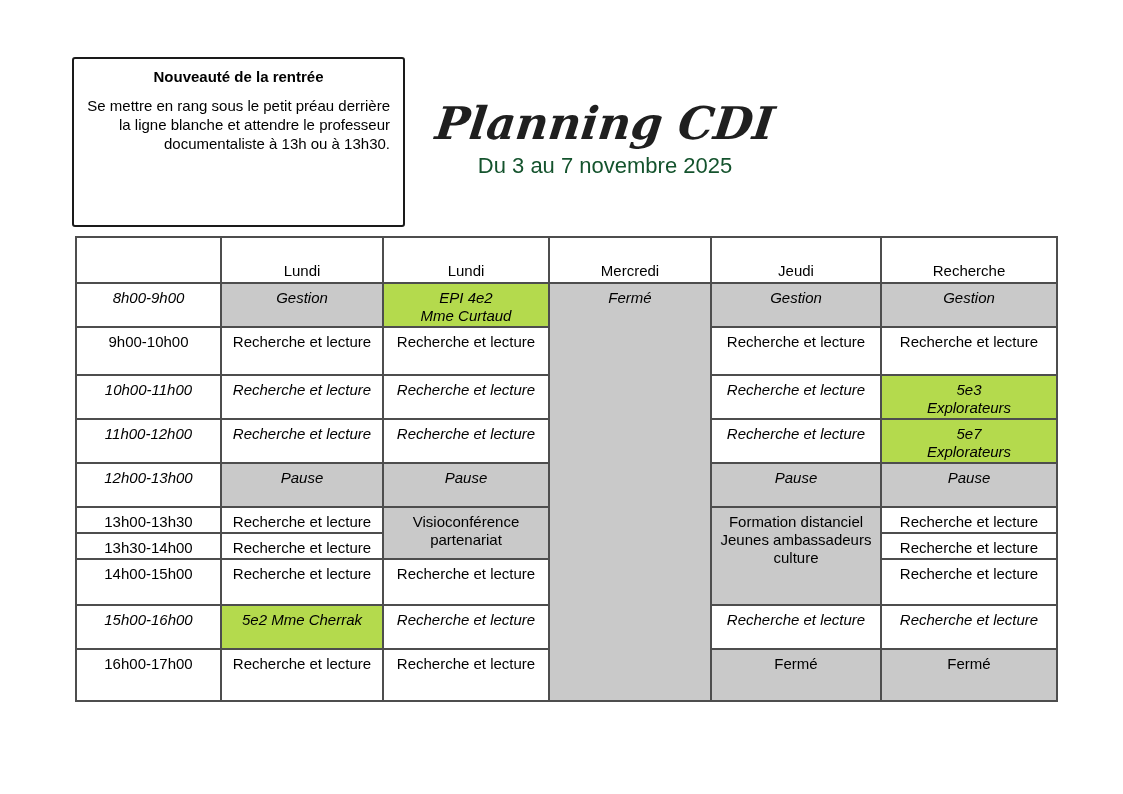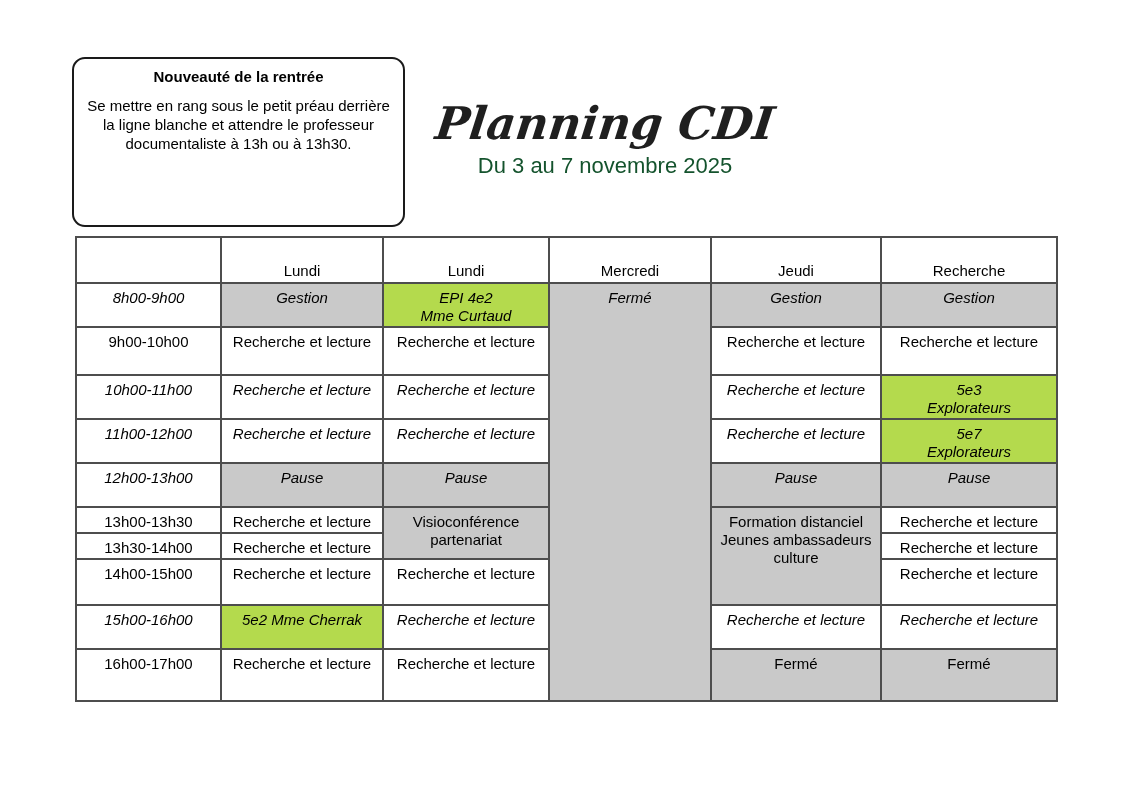--- a/index.html
+++ b/index.html
@@ -7,26 +7,26 @@
   html, body { margin:0; padding:0; }
   body {
     width:1123px; height:794px; background:#ffffff; position:relative;
     font-family:"Liberation Sans", sans-serif; color:#000; overflow:hidden;
   }
   .page { position:absolute; inset:0; }
 
   
   .notice {
     position:absolute; left:72px; top:57px; width:333px; height:170px;
-    border:2px solid #1a1a1a; border-radius:13px; background:#fff;
+    border:2px solid #1a1a1a; border-radius:3px; background:#fff;
     padding:8px 13px; text-align:center; font-size:15px; line-height:19px;
   }
   .notice-title { font-weight:bold; font-size:15px; margin:0 0 10px 0; }
   .notice p { margin:0 0 14px 0; }
-  .notice p:last-child { margin-bottom:17px; }
+  .notice p:last-child { margin-bottom:17px;text-align:right; }
 
   
   .header-block { position:absolute; left:410px; top:86px; width:390px; text-align:center; }
   .kicker { font-size:14px; font-weight:bold; letter-spacing:4px; color:#4a4a4a; }
   .script-title {
     font-family:"DejaVu Serif", serif; font-style:italic; font-weight:bold;
     font-size:45px; line-height:1.15; margin-top:12px; color:#1f1f1f;
     transform:skewX(-7deg);
   }
   .subtitle { font-size:22px; margin-top:3px; color:#14532d; }

